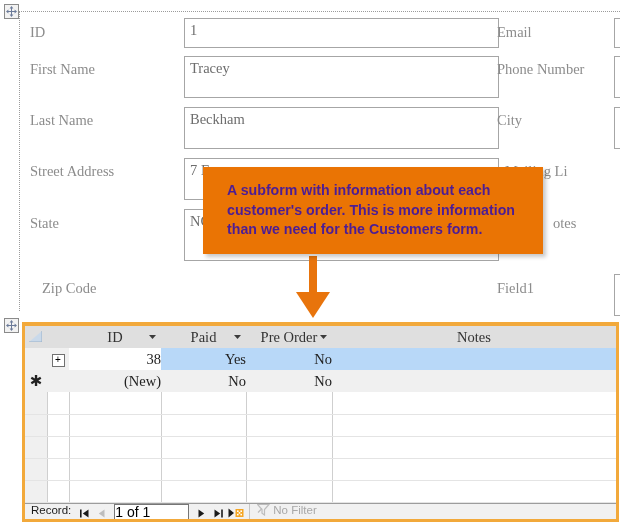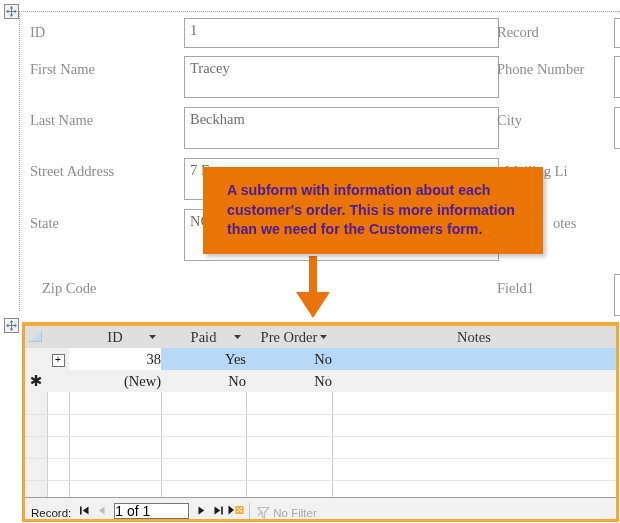--- a/index.html
+++ b/index.html
@@ -160,24 +160,24 @@
     border-bottom:1px solid #e4e4e4;
     background:#ffffff;
   }
   .filler-row td.sel-filler{
     width:22px;background:#f0f0f0;border-right:1px solid #cfcfcf;
   }
   .filler-row td.notes-filler{border-right:0;}
 
   
   #navbar{
-    position:absolute;left:0;right:0;bottom:0;height:22px;
+    position:absolute;left:0;right:0;bottom:0;height:16px;
     background:#f1f1f1;
     border-top:1px solid #9c9c9c;
-    display:flex;align-items:flex-end;
+    display:flex;align-items:flex-start;
     font-family:"Liberation Sans", sans-serif;
     font-size:11.5px;
     color:#1b1b1b;
     padding-left:6px;
     box-sizing:border-box;
   }
   #navbar .nav-label{margin-right:5px;}
   .nav-btn{
     width:17px;height:18px;
     display:flex;align-items:center;justify-content:center;
@@ -241,21 +241,21 @@
   <div class="field-label" style="left:30px;top:164px;">Street Address</div>
   <div class="field-label" style="left:30px;top:216px;">State</div>
   <div class="field-label" style="left:30px;top:281px;margin-left:12px;">Zip Code</div>
 
   <div class="field-box" style="left:184px;top:18px;width:315px;height:30px;">1</div>
   <div class="field-box" style="left:184px;top:56px;width:315px;height:42px;">Tracey</div>
   <div class="field-box" style="left:184px;top:107px;width:315px;height:42px;">Beckham</div>
   <div class="field-box" style="left:184px;top:158px;width:315px;height:42px;">7 E</div>
   <div class="field-box" style="left:184px;top:209px;width:315px;height:52px;">NC</div>
 
-  <div class="field-label" style="left:497px;top:25px;">Record</div>
+  <div class="field-label" style="left:497px;top:25px;">Email</div>
   <div class="field-label" style="left:497px;top:62px;">Phone Number</div>
   <div class="field-label" style="left:497px;top:113px;">City</div>
   <div class="field-label" style="left:505px;top:164px;text-align:center;">Mailing Li</div>
   <div class="field-label" style="left:553px;top:216px;">otes</div>
   <div class="field-label" style="left:497px;top:281px;">Field1</div>
 
   <div class="field-box" style="left:614px;top:18px;width:30px;height:30px;"></div>
   <div class="field-box" style="left:614px;top:56px;width:30px;height:42px;"></div>
   <div class="field-box" style="left:614px;top:107px;width:30px;height:42px;"></div>
   <div class="field-box" style="left:614px;top:274px;width:30px;height:42px;"></div>

